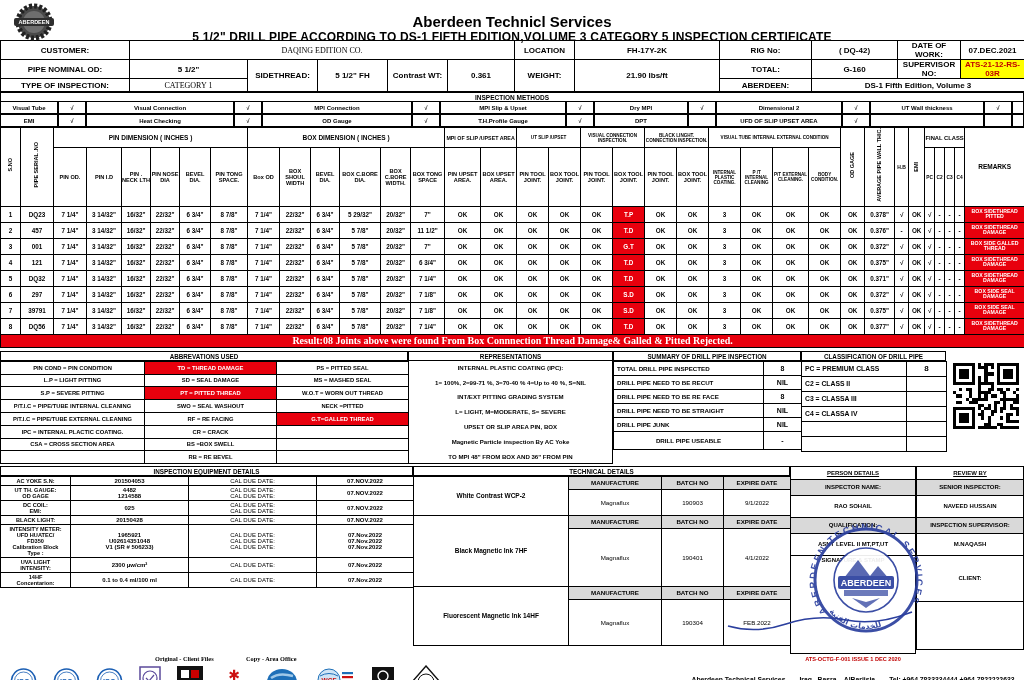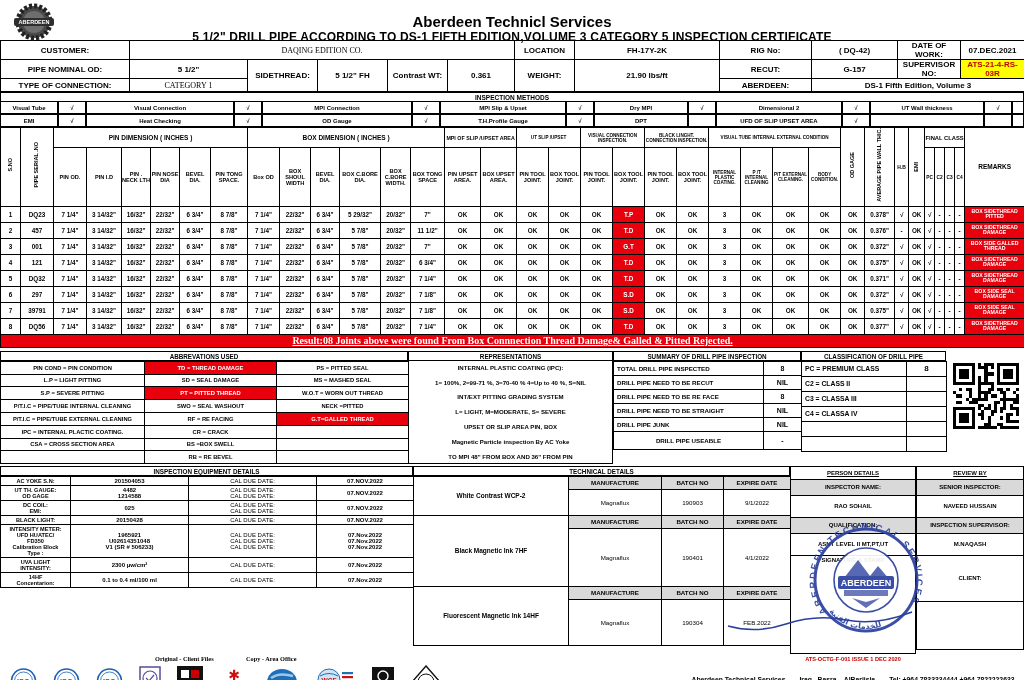--- a/index.html
+++ b/index.html
@@ -29,21 +29,21 @@
   .main{width:1024px;}
   .main th{font-weight:bold;background:#fff;}
   .gh{font-size:6.5px;height:14px;}
   .gh.tiny{font-size:4.6px;}
   .sh{font-size:5.6px;height:40px;}
   .sh.tiny{font-size:4.6px;}
   .vert span{writing-mode:vertical-rl;transform:rotate(180deg);display:inline-block;font-size:5.5px;line-height:1.05;}
   .main td{height:16px;font-size:6.3px;font-weight:bold;}
   td.red,th.red{background:#e8000d;color:#fff;}
   td.rem{font-size:5.2px;line-height:1.1;}
-  td.result{height:13px;background:#e8000d;color:#fff;font-family:"Liberation Serif",serif;font-size:10px;font-weight:bold;text-decoration:underline;}
+  td.result{height:13px;background:#e8000d;color:#fff;font-family:"Liberation Serif",serif;font-size:10px;font-weight:bold;}
   
   .mid{display:flex;margin-top:3px;height:114px;}
   .panel-title{border:1px solid #000;font-size:6.3px;font-weight:bold;text-align:center;text-decoration:underline;height:10px;line-height:10px;}
   .abbrev{width:408px;}
   .abbrev td{height:12.8px;font-size:5.8px;font-weight:bold;}
   .repr{width:205px;}
   .repr .line{border-left:1px solid #000;border-right:1px solid #000;font-size:6.1px;font-weight:bold;text-align:center;height:14.8px;line-height:14.8px;white-space:nowrap;overflow:hidden;}
   .repr .line:last-child{border-bottom:1px solid #000;}
   .summary{width:188px;}
   .summary td{height:14px;font-size:6.2px;font-weight:bold;}
@@ -120,27 +120,27 @@
     </tr>
     <tr>
       <td class="lbl">PIPE NOMINAL OD:</td>
       <td class="bold8">5 1/2"</td>
       <td class="lbl" rowspan="2">SIDETHREAD:</td>
       <td class="bold8" rowspan="2">5 1/2" FH</td>
       <td class="lbl" rowspan="2">Contrast WT:</td>
       <td class="bold8" rowspan="2">0.361</td>
       <td class="lbl" rowspan="2">WEIGHT:</td>
       <td class="bold8" rowspan="2">21.90  lbs/ft</td>
-      <td class="lbl">RECUT:</td>
-      <td class="bold8">G-157</td>
+      <td class="lbl">TOTAL:</td>
+      <td class="bold8">G-160</td>
       <td class="lbl">SUPERVISOR NO:</td>
-      <td class="cert">ATS-21-4-RS-03R</td>
+      <td class="cert">ATS-21-12-RS-03R</td>
     </tr>
     <tr>
-      <td class="lbl">TYPE OF CONNECTION:</td>
+      <td class="lbl">TYPE OF INSPECTION:</td>
       <td class="serifv">CATEGORY 1</td>
       <td class="lbl">ABERDEEN:</td>
       <td colspan="3" class="small-bold">DS-1 Fifth Edition,  Volume 3</td>
     </tr>
   </tbody>
     </table>
 
   <div>
     <div class="m-title">INSPECTION METHODS</div>
     <div id="methods-rows">

